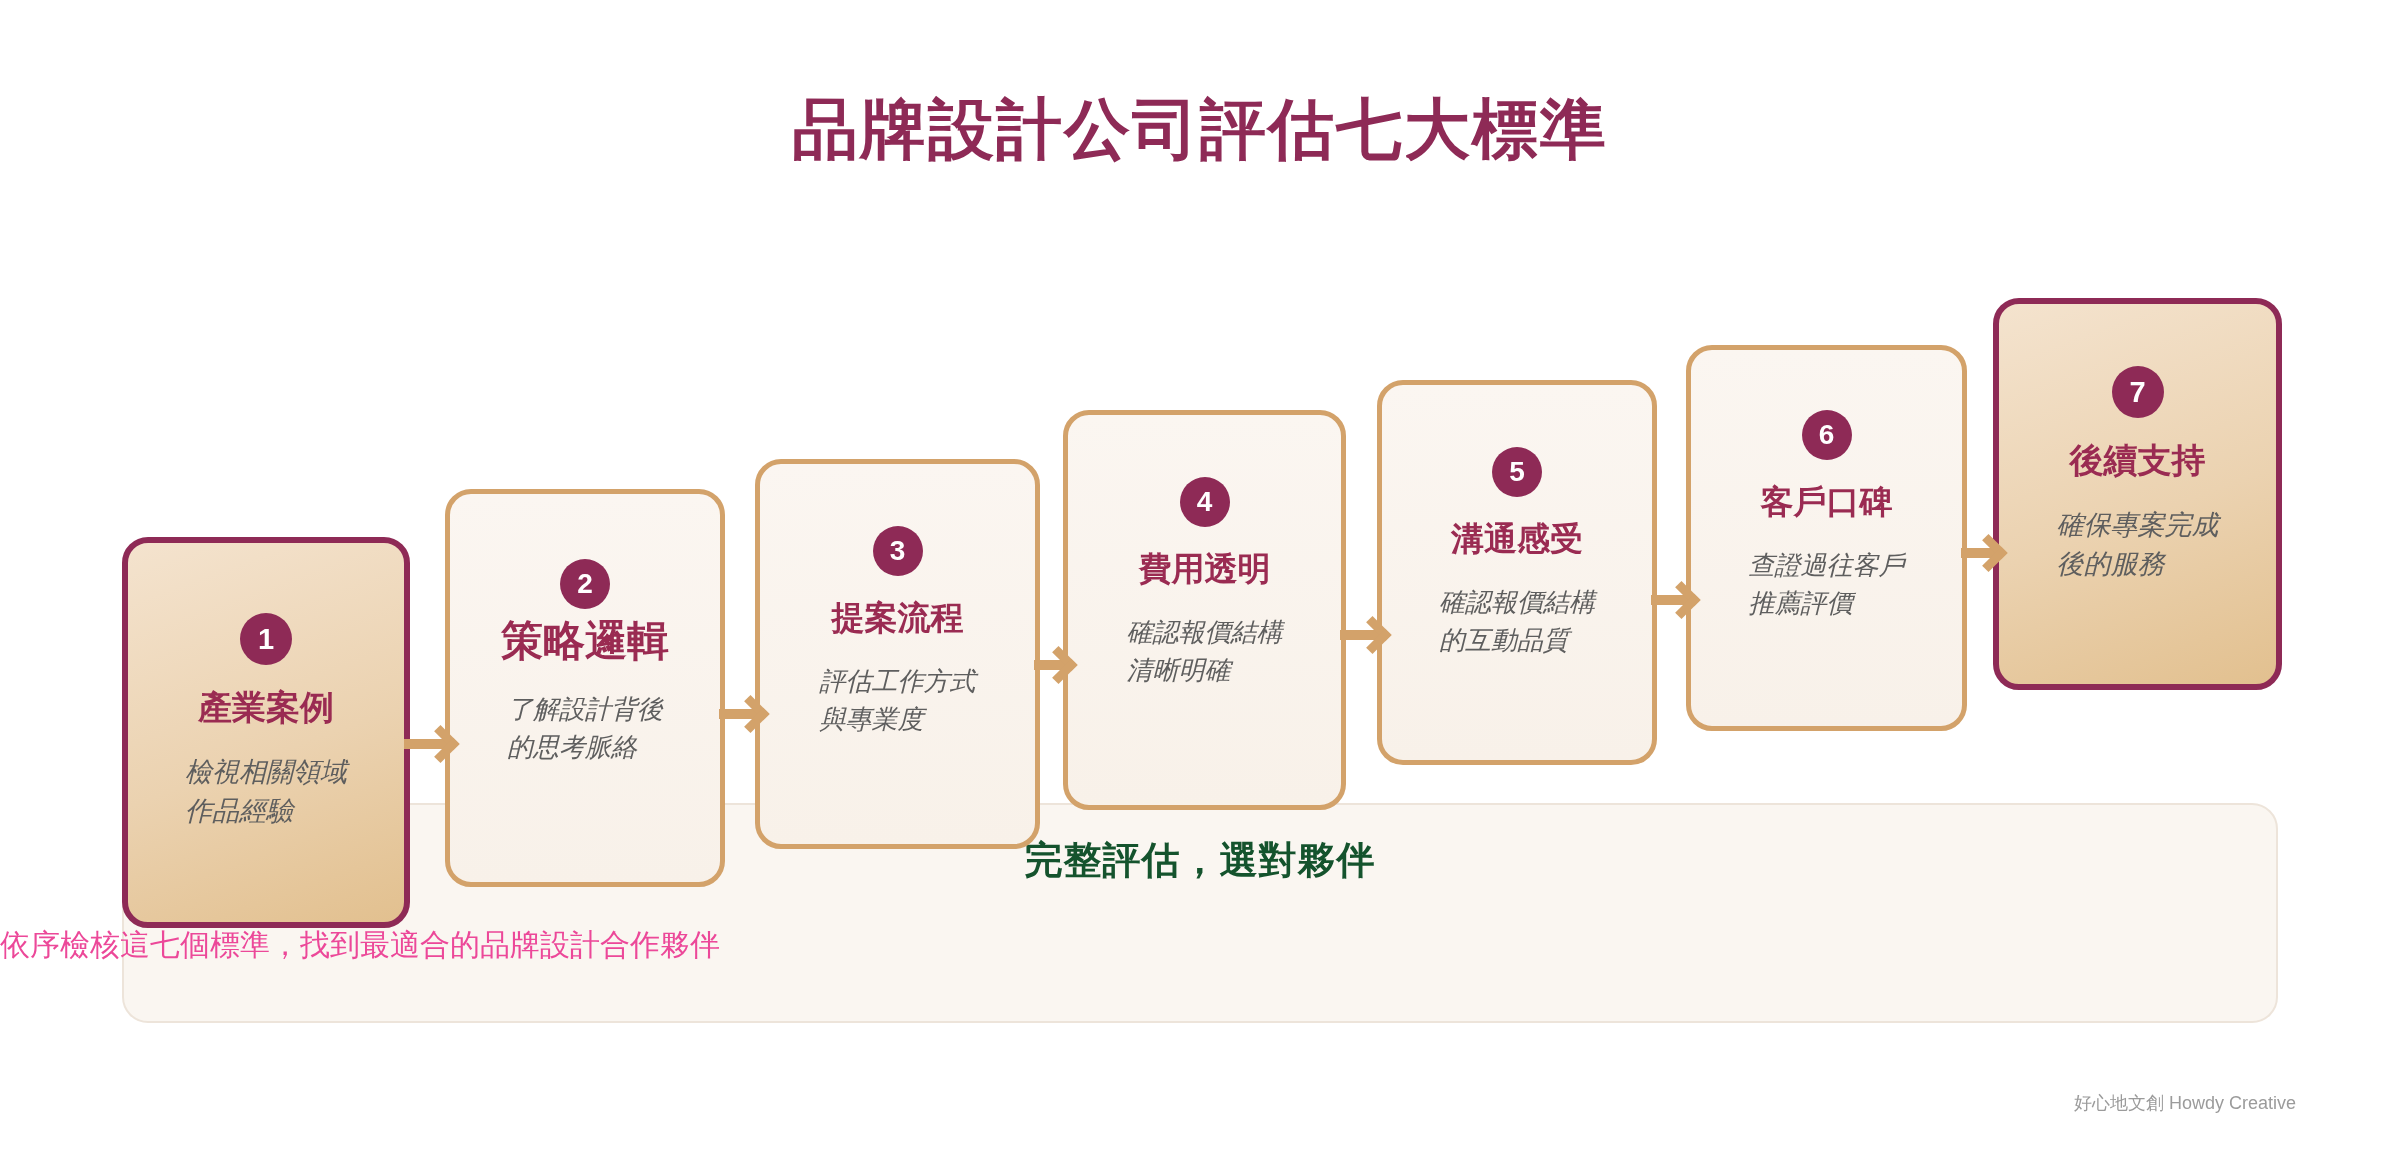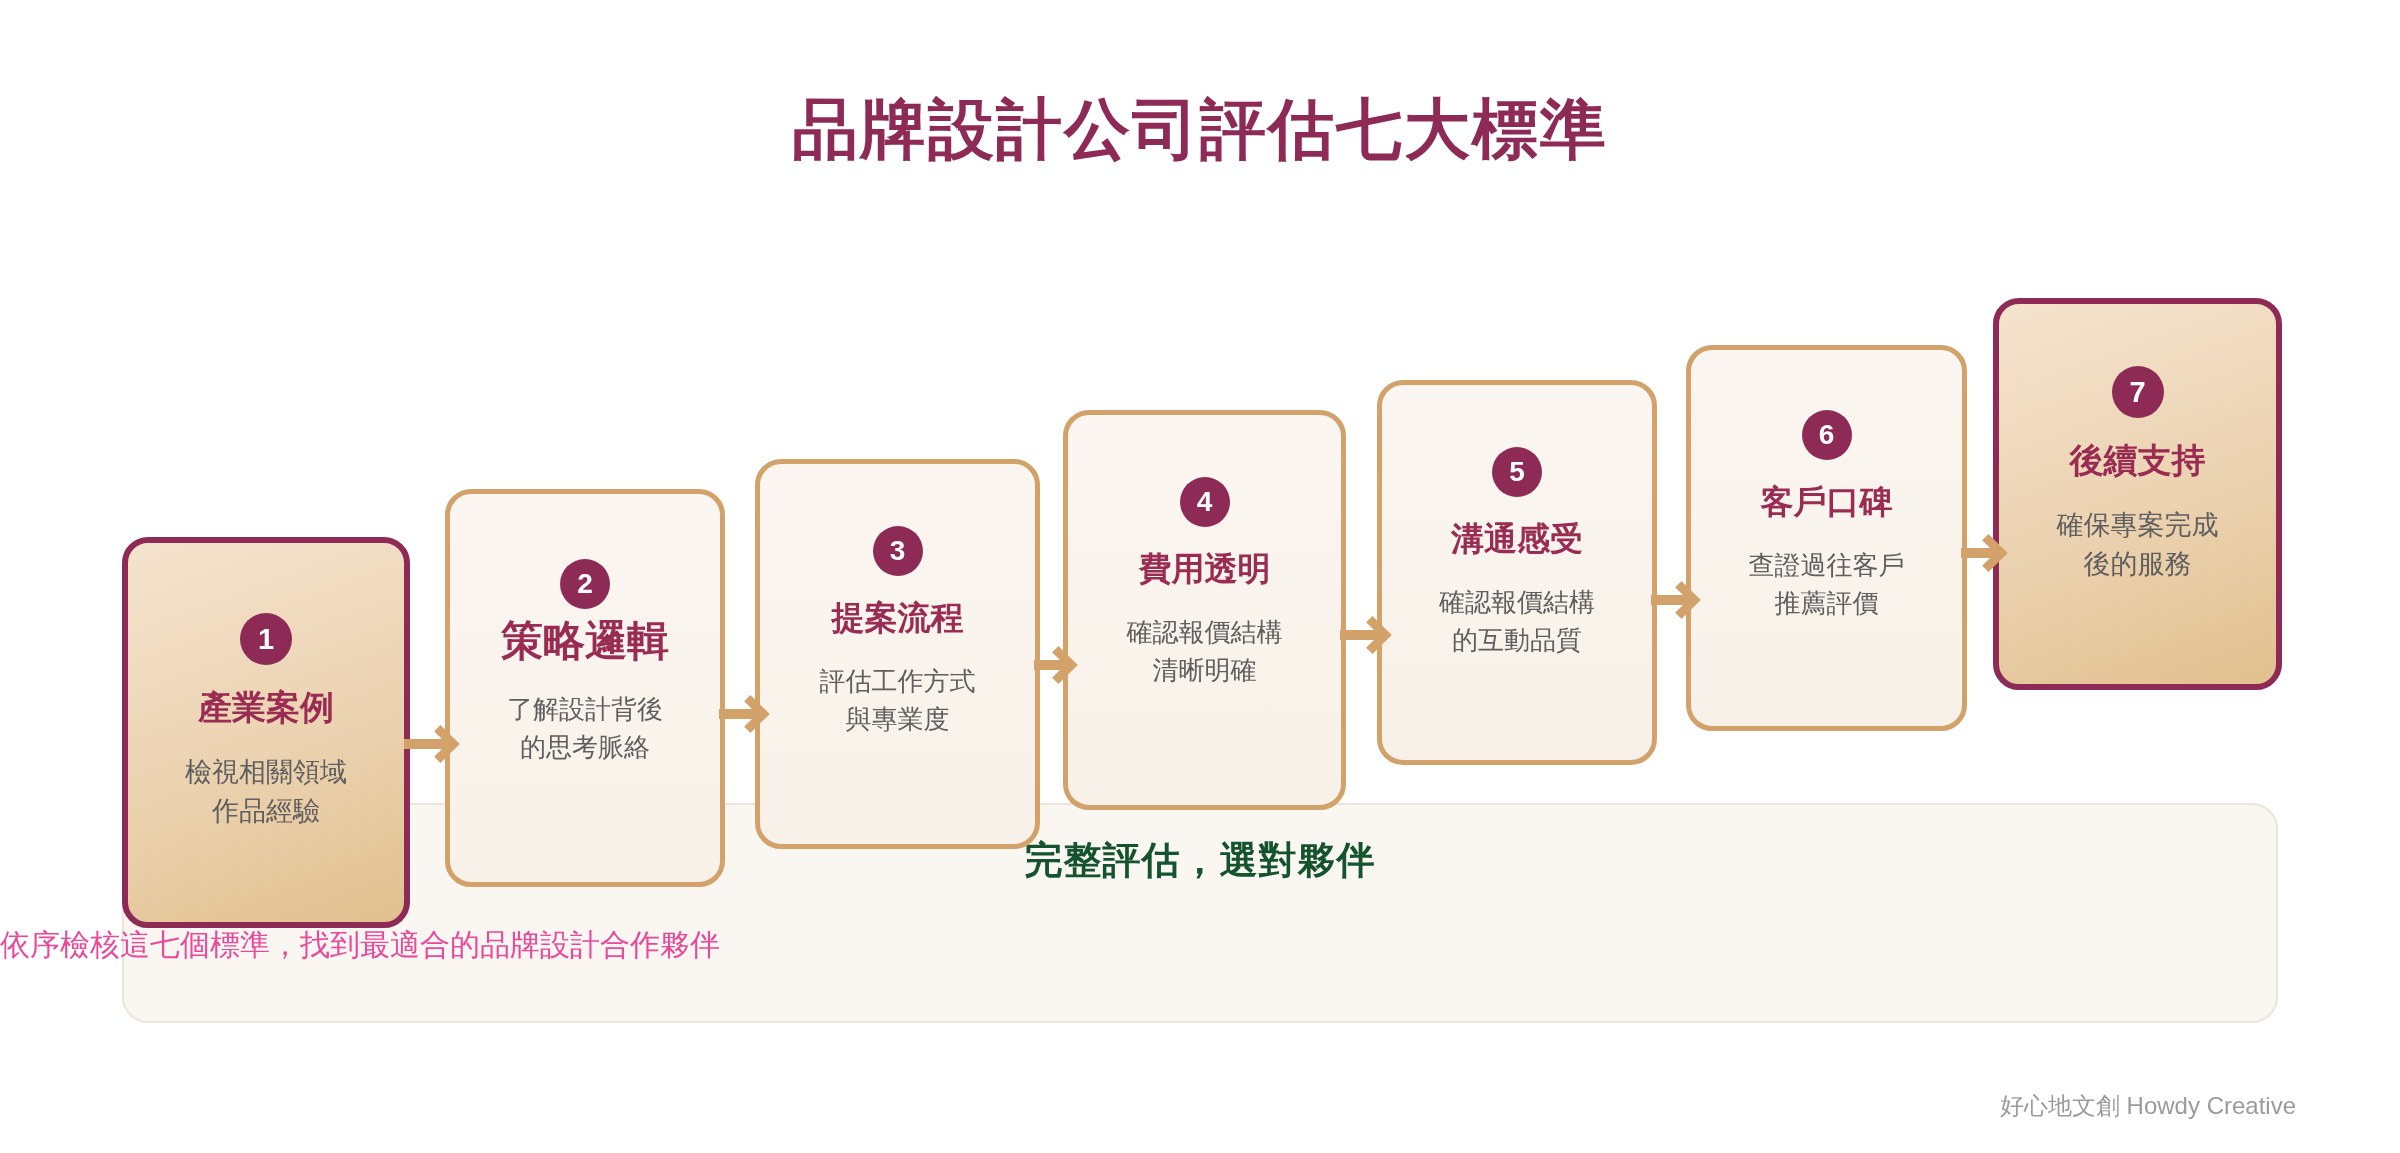--- a/index.html
+++ b/index.html
@@ -105,22 +105,23 @@
     color: #9A2B52;
     font-weight: bold;
     line-height: 1;
     white-space: nowrap;
     text-align: center;
     font-family: Liberation Mono, monospace;
   }
   .card-desc {
     color: #5E5E5E;
     line-height: 1.45;
-    text-align: center;
-    white-space: nowrap;
+    text-align: left;
+    white-space: nowrap;
+    font-style: italic;
   }
 
   
   .arrow {
     position: absolute;
     z-index: 5;
     height: 10px;
     background: #D3A26A;
   }
   .arrow::after {
@@ -133,21 +134,21 @@
     border-top: 9px solid #D3A26A;
     border-right: 9px solid #D3A26A;
     transform: translateY(-50%) rotate(45deg);
   }
 
   
   .footer-credit {
     position: absolute;
     right: 104px;
     top: 1094px;
-    font-size: 24px;
+    font-size: 18px;
     color: #9B9B9B;
     line-height: 1;
     white-space: nowrap;
   }
 </style>
 </head>
 <body>
 
 <div class="page-title">品牌設計公司評估七大標準</div>
 

